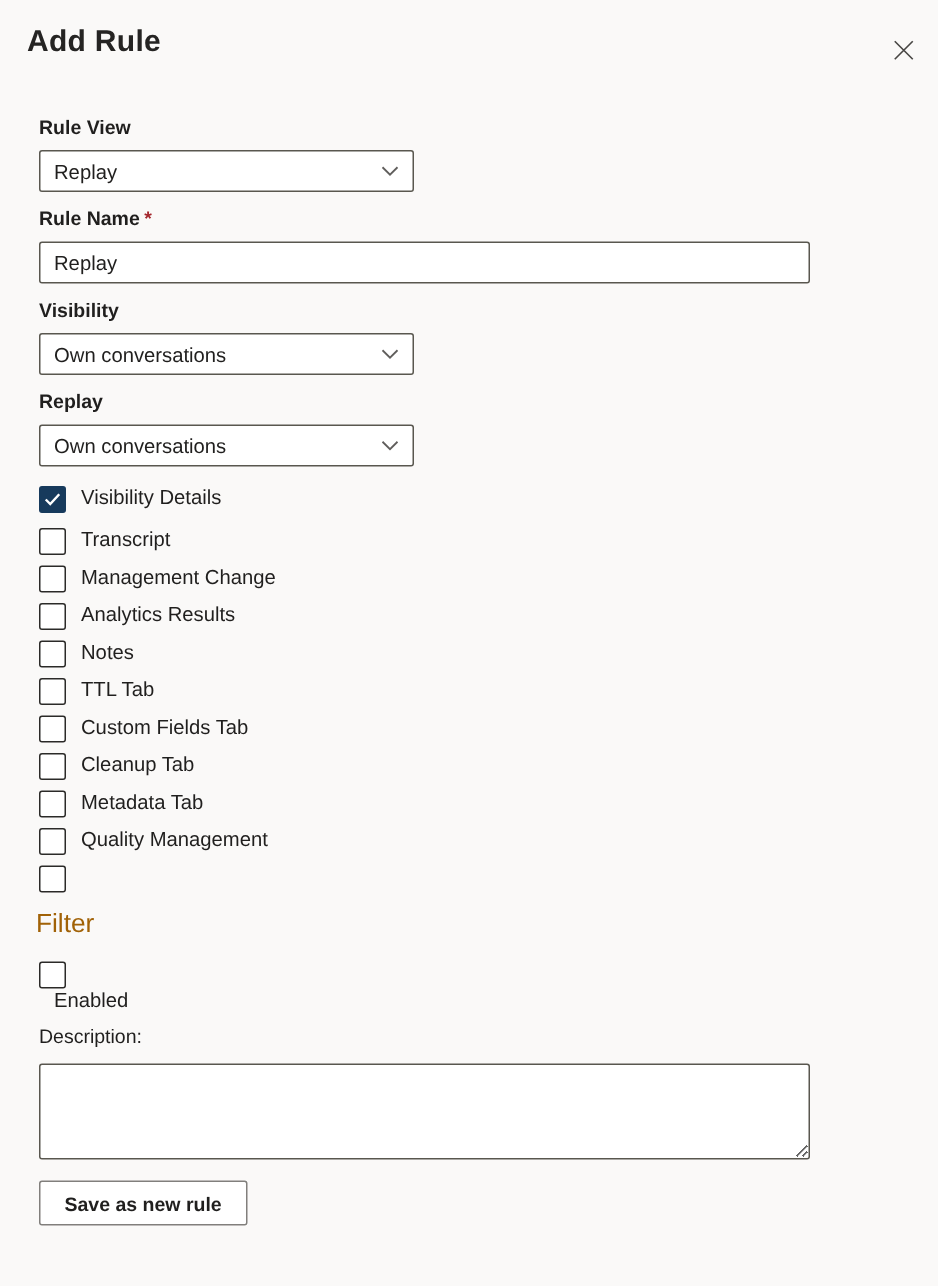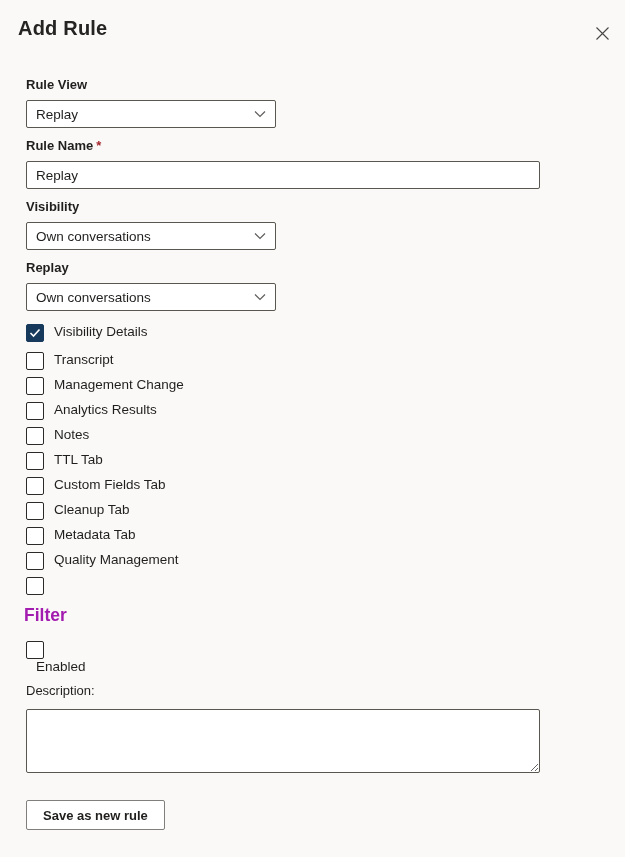--- a/index.html
+++ b/index.html
@@ -92,22 +92,22 @@
     color: #ffffff;
   }
   .cb-label {
     font-size: 13.5px;
     color: #201f1e;
     margin-left: 10px;
     white-space: nowrap;
   }
   .filter-heading {
     font-size: 17.5px;
-    font-weight: 700;
-    color: #a21caf;
+    font-weight: 400;
+    color: #a16207;
     margin: 10px 0 0 -2px;
   }
   .enabled-row { margin-top: 15px; flex-direction: column; }
   .desc-label {
     font-size: 13px;
     font-weight: 400;
     margin-top: 9px;
   }
   .desc-textarea {
     display: block;
@@ -115,21 +115,21 @@
     margin-top: 11px;
     background: #ffffff;
     border: 1px solid #59574f;
     border-radius: 2px;
     font-family: "Liberation Sans", sans-serif;
     font-size: 13.5px;
     padding: 4px 8px;
   }
   .btn-row {
     display: flex;
-    margin-top: 27px;
+    margin-top: 14px;
     gap: 9px;
     align-items: flex-end;
   }
   .btn {
     height: 30px;
     background: #ffffff;
     border: 1px solid #817f7c;
     border-radius: 2px;
     font-family: "Liberation Sans", sans-serif;
     font-size: 13px;

